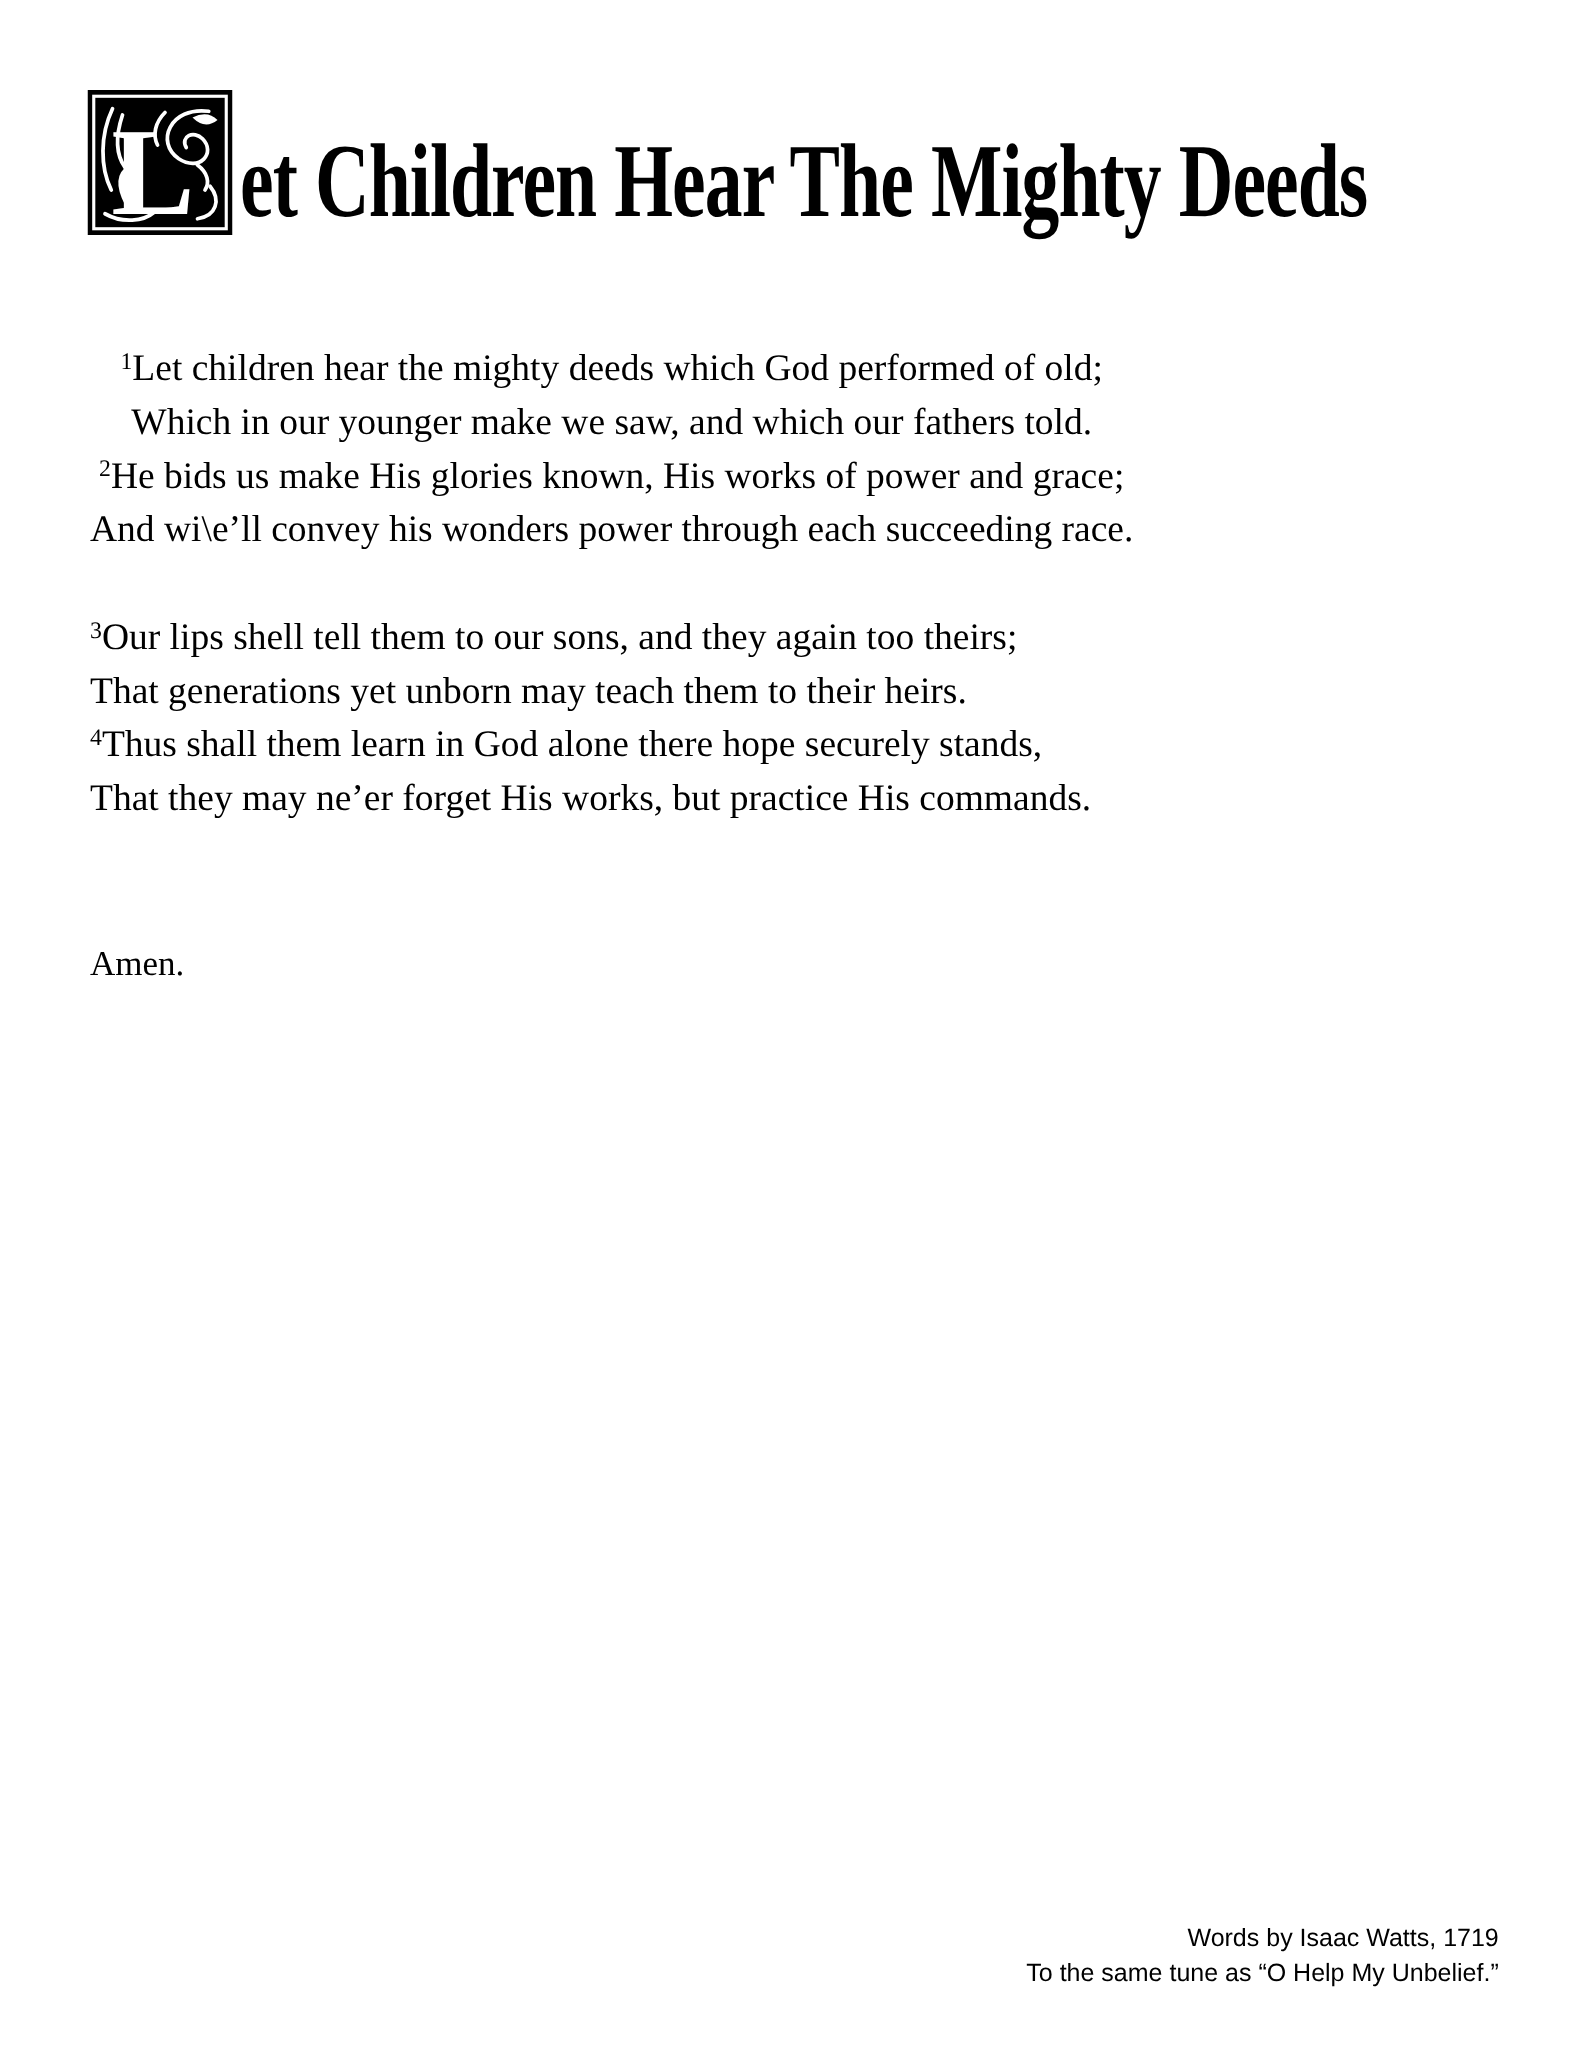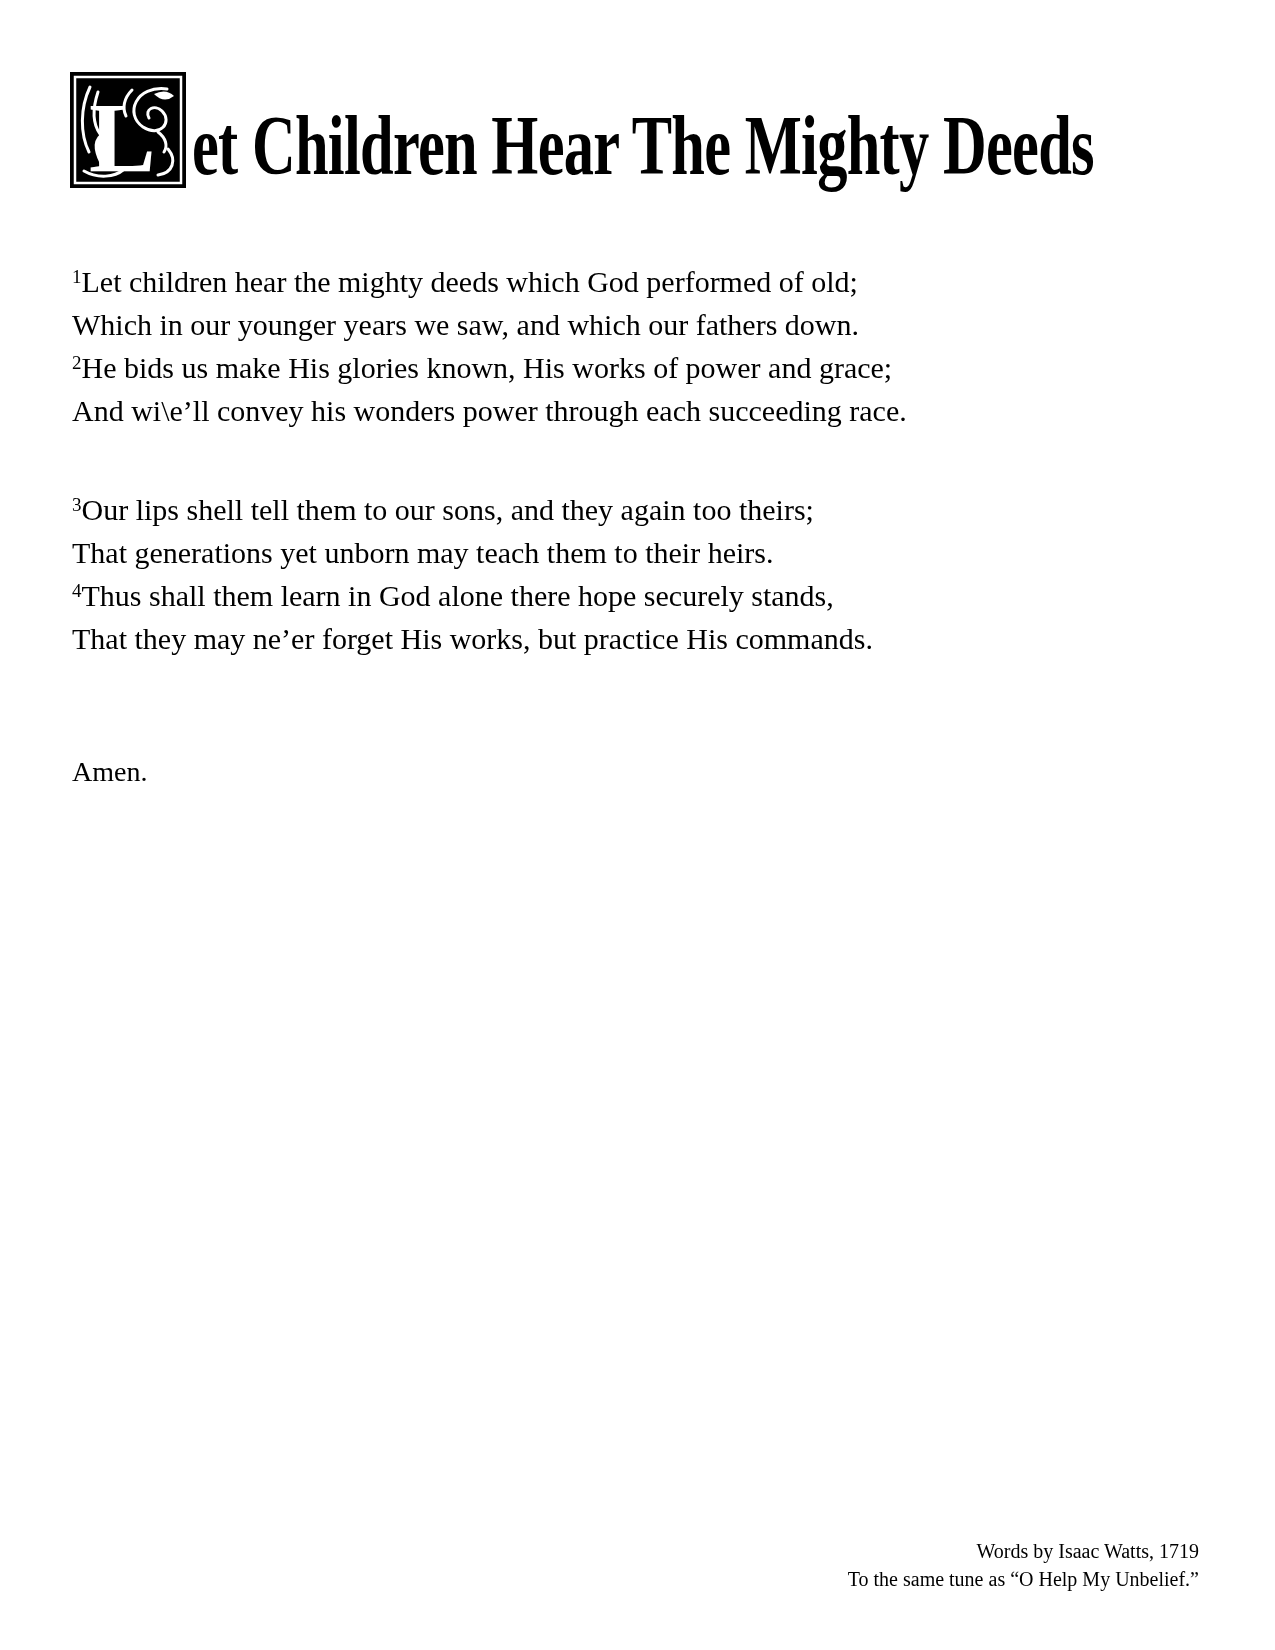--- a/index.html
+++ b/index.html
@@ -33,37 +33,37 @@
     transform: scaleX(0.72);
     transform-origin: left top;
   }
   .stanza {
     position: absolute;
     left: 72px;
     font-size: 30px;
     line-height: 38px;
     white-space: nowrap;
   }
-  .stanza-1 { top: 258px; }
+  .stanza-1 { top: 271px; text-align: center; }
   .stanza-2 { top: 486px; }
   .verse-num {
     font-size: 19px;
     vertical-align: 9px;
   }
   .amen {
     position: absolute;
     left: 72px; top: 753px;
     font-size: 28px;
     line-height: 38px;
   }
   .footer {
     position: absolute;
     right: 76px; top: 1537px;
     text-align: right;
-    font-family: Liberation Serif, serif;
+    font-family: Liberation Sans, sans-serif;
     font-size: 20px;
     line-height: 28px;
     white-space: nowrap;
   }
 </style>
 </head>
 <body>
 
 <div class="page">
 
@@ -85,21 +85,21 @@
         <path d="M84 22 q12 -6 20 2 q-10 8 -20 -2 z"></path>
       </g>
       <text x="19" y="99" font-family="Liberation Serif, serif" font-weight="bold" font-size="100" fill="#ffffff">L</text>
     </svg>
   </div>
 
   <h1 class="title-text">et Children Hear The Mighty Deeds</h1>
 
   <div class="stanza stanza-1">
     <div><sup class="verse-num">1</sup><span>Let children hear the mighty deeds which God performed of old;</span></div>
-    <div><sup class="verse-num"></sup><span>Which in our younger years we saw, and which our fathers down.</span></div>
+    <div><sup class="verse-num"></sup><span>Which in our younger make we saw, and which our fathers told.</span></div>
     <div><sup class="verse-num">2</sup><span>He bids us make His glories known, His works of power and grace;</span></div>
     <div><sup class="verse-num"></sup><span>And wi\e’ll convey his wonders power through each succeeding race.</span></div>
   </div>
 
   <div class="stanza stanza-2">
     <div><sup class="verse-num">3</sup><span>Our lips shell tell them to our sons, and they again too theirs;</span></div>
     <div><sup class="verse-num"></sup><span>That generations yet unborn may teach them to their heirs.</span></div>
     <div><sup class="verse-num">4</sup><span>Thus shall them learn in God alone there hope securely stands,</span></div>
     <div><sup class="verse-num"></sup><span>That they may ne’er forget His works, but practice His commands.</span></div>
   </div>

